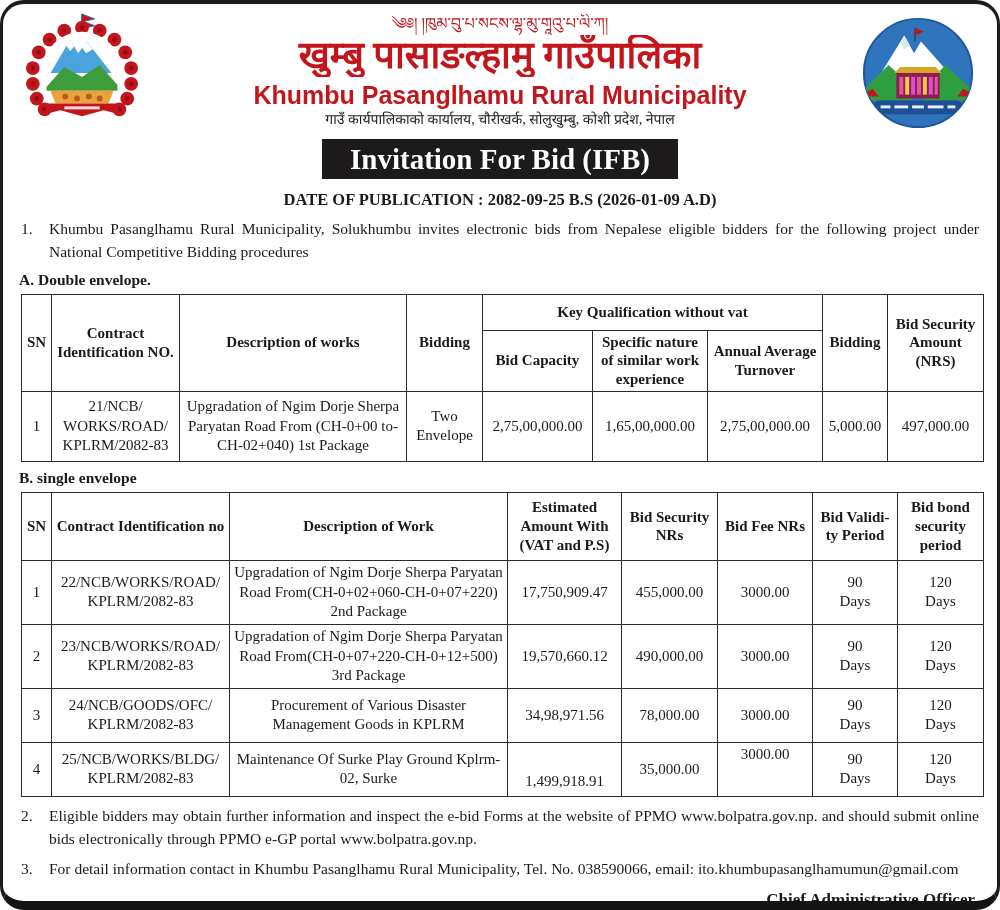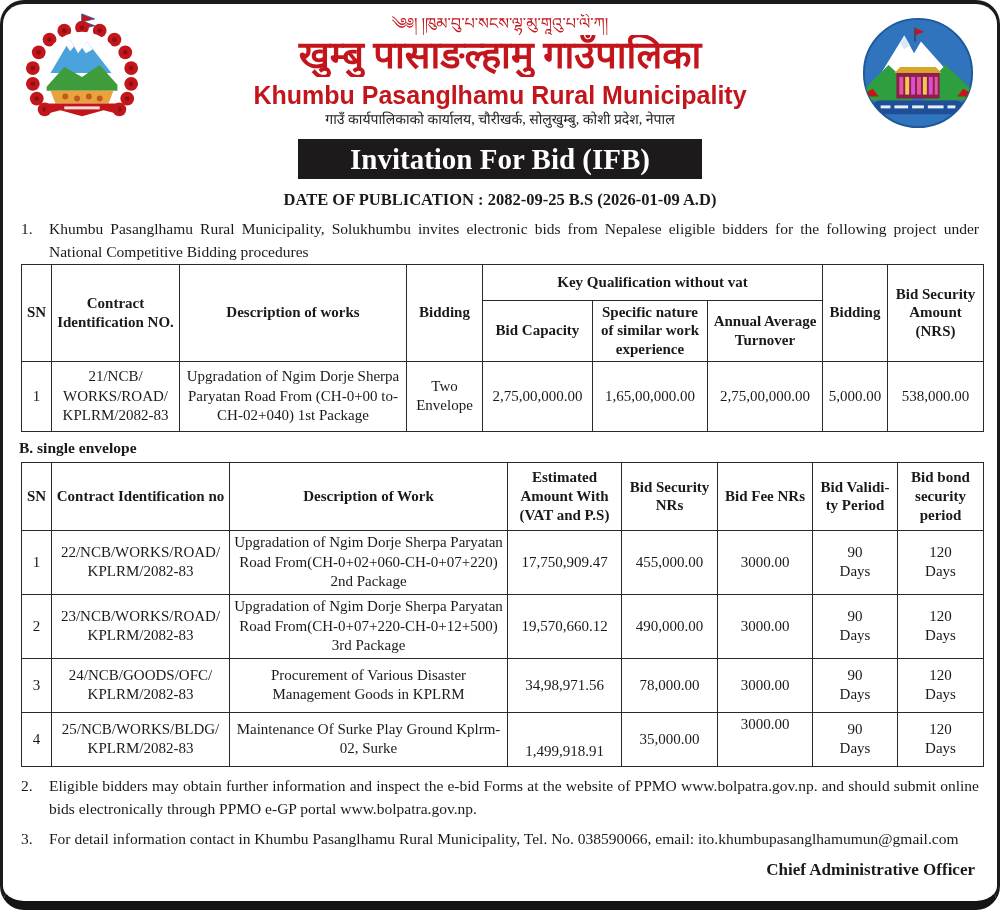--- a/index.html
+++ b/index.html
@@ -41,21 +41,21 @@
   .address-nepali{
     font-size:14px;color:#222;line-height:1.25;margin-top:2px;
     white-space:nowrap;overflow:hidden;
   }
   .address-english{
     font-family:"Liberation Sans", sans-serif;
     font-size:14.5px;color:#222;line-height:1.25;
   }
   
   .title-banner{
-    width:404px;height:40px;margin:9px auto 0 auto;
+    width:356px;height:40px;margin:9px auto 0 auto;
     background:#1d1a1b;color:#fff;
     font-weight:bold;font-size:29px;line-height:40px;text-align:center;
   }
   .pub-date{
     text-align:center;font-weight:bold;font-size:16.5px;margin-top:11px;
   }
   
   .notice{display:flex;font-size:15.5px;line-height:1.5;margin-top:7px;}
   .notice-no{flex:0 0 28px;padding-left:2px;}
   .notice-text{flex:1;text-align:justify;padding-right:2px;}
@@ -206,20 +206,21 @@
   </div>
 
   <div class="title-banner">Invitation For Bid (IFB)</div>
   <div class="pub-date">DATE OF PUBLICATION : 2082-09-25 B.S (2026-01-09 A.D)</div>
 
   <div class="notice">
     <div class="notice-no">1.</div>
     <div class="notice-text">Khumbu Pasanglhamu Rural Municipality, Solukhumbu invites electronic bids from Nepalese eligible bidders for the following project under National Competitive Bidding procedures</div>
   </div>
 
+  <div class="section-label">A. Double envelope.</div>
 
   <table id="tableA">
     <colgroup>
       <col style="width:30px">
         <col style="width:128px">
         <col style="width:227px">
       <col style="width:76px">
         <col style="width:110px">
         <col style="width:115px">
       <col style="width:115px">
@@ -243,21 +244,21 @@
     </tr>
     <tr class="drow">
       <td>1</td>
       <td>21/NCB/ WORKS/ROAD/ KPLRM/2082-83</td>
       <td>Upgradation of Ngim Dorje Sherpa Paryatan Road From (CH-0+00 to-CH-02+040) 1st Package</td>
       <td>Two Envelope</td>
       <td>2,75,00,000.00</td>
       <td>1,65,00,000.00</td>
       <td>2,75,00,000.00</td>
       <td>5,000.00</td>
-      <td>538,000.00</td>
+      <td>497,000.00</td>
     </tr>
   </tbody>
     </table>
 
   <div class="section-label">B. single envelope</div>
 
   <table id="tableB">
     <colgroup>
       <col style="width:30px">
         <col style="width:178px">

